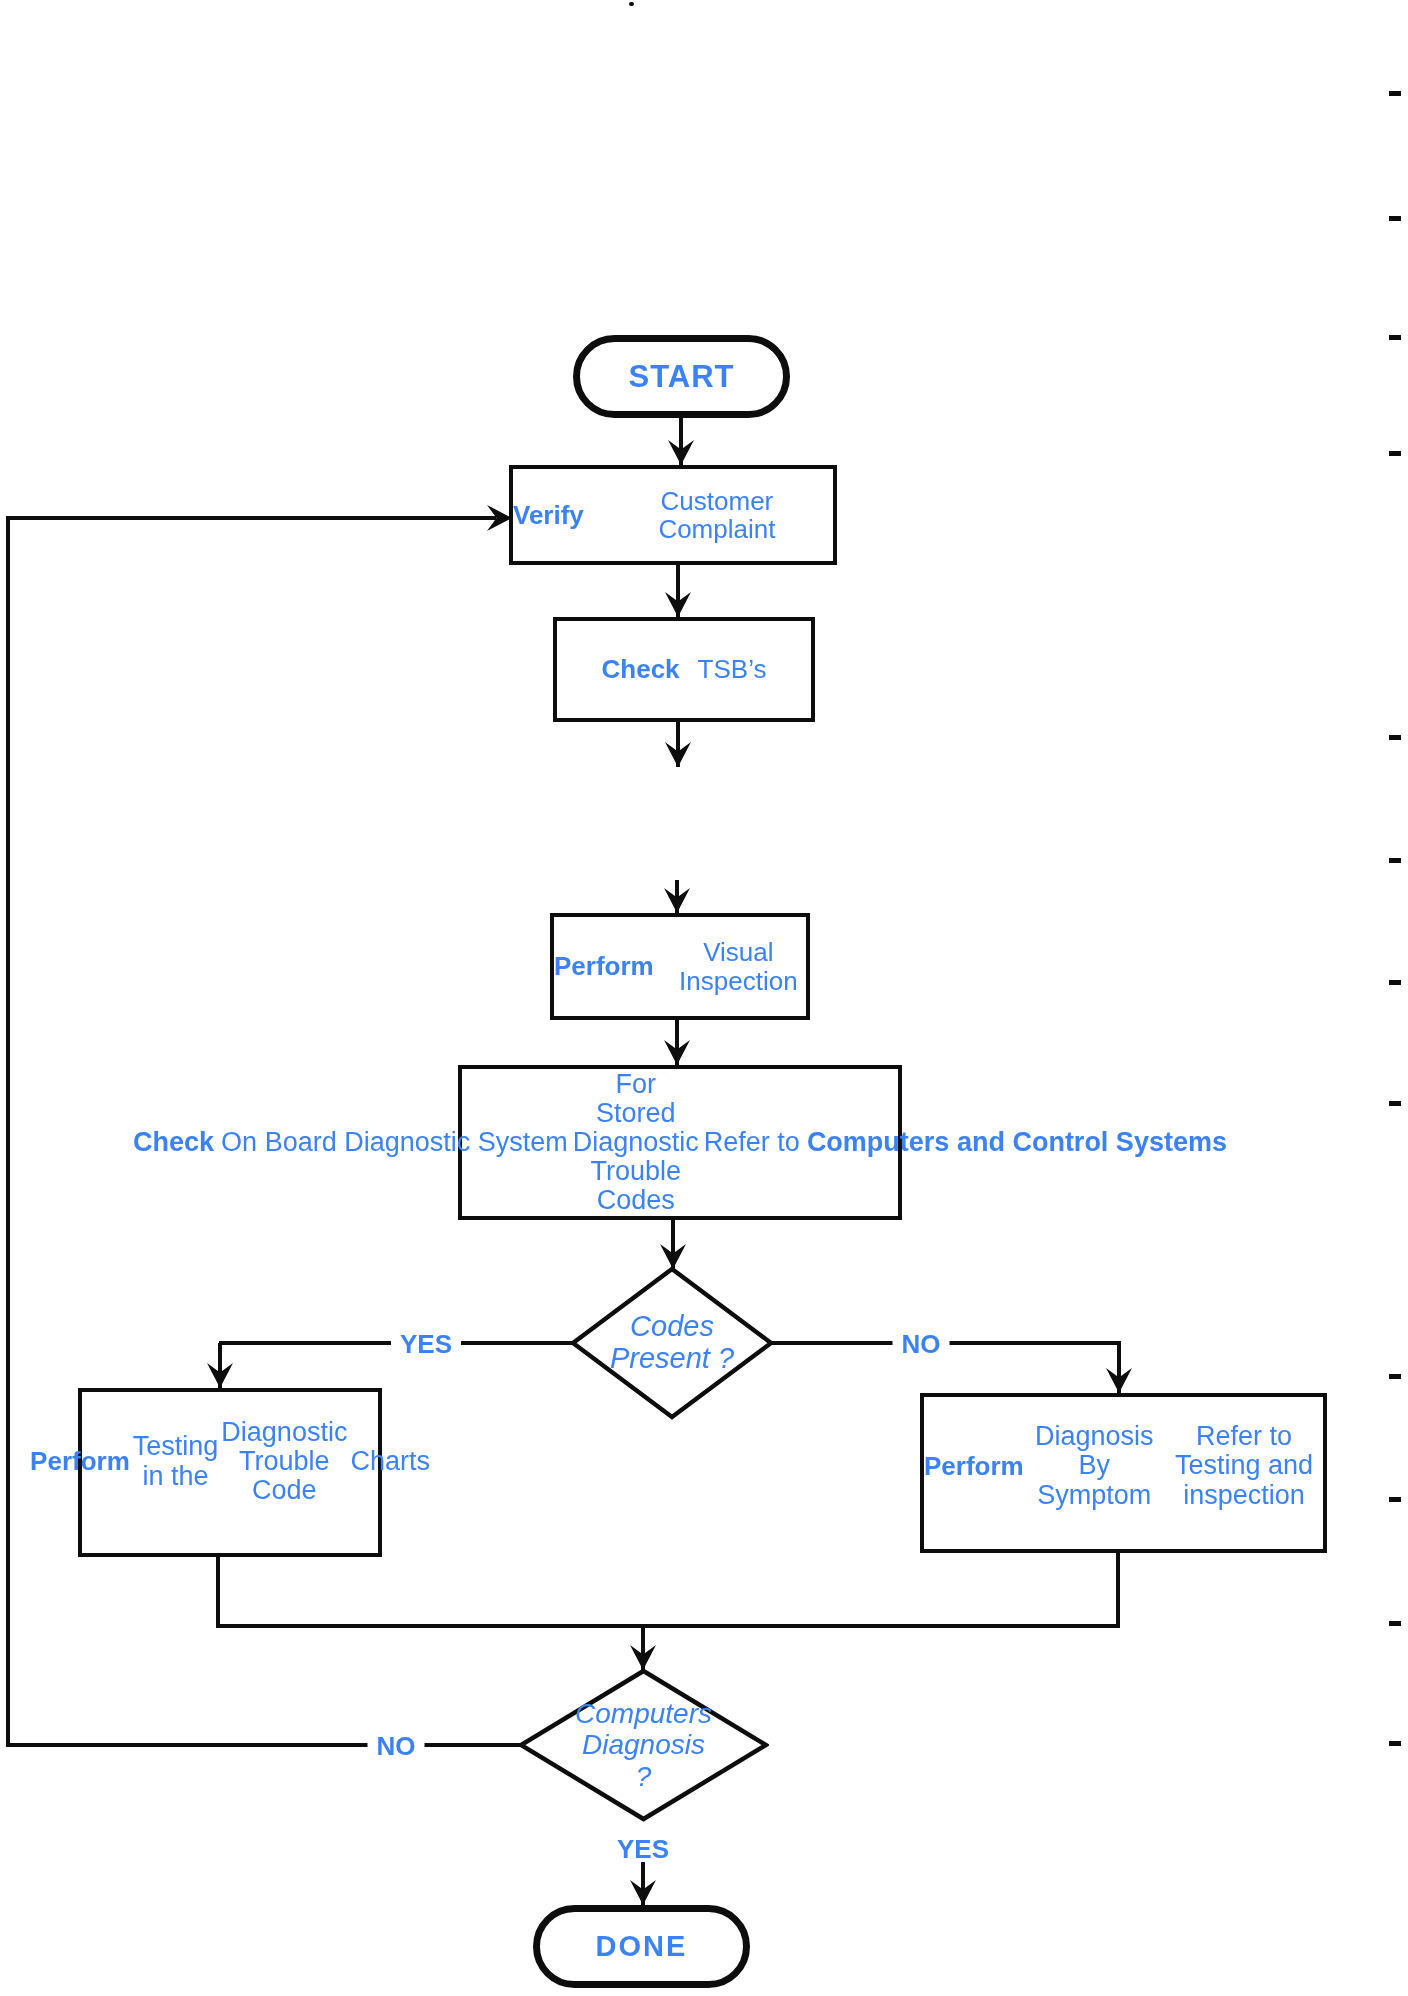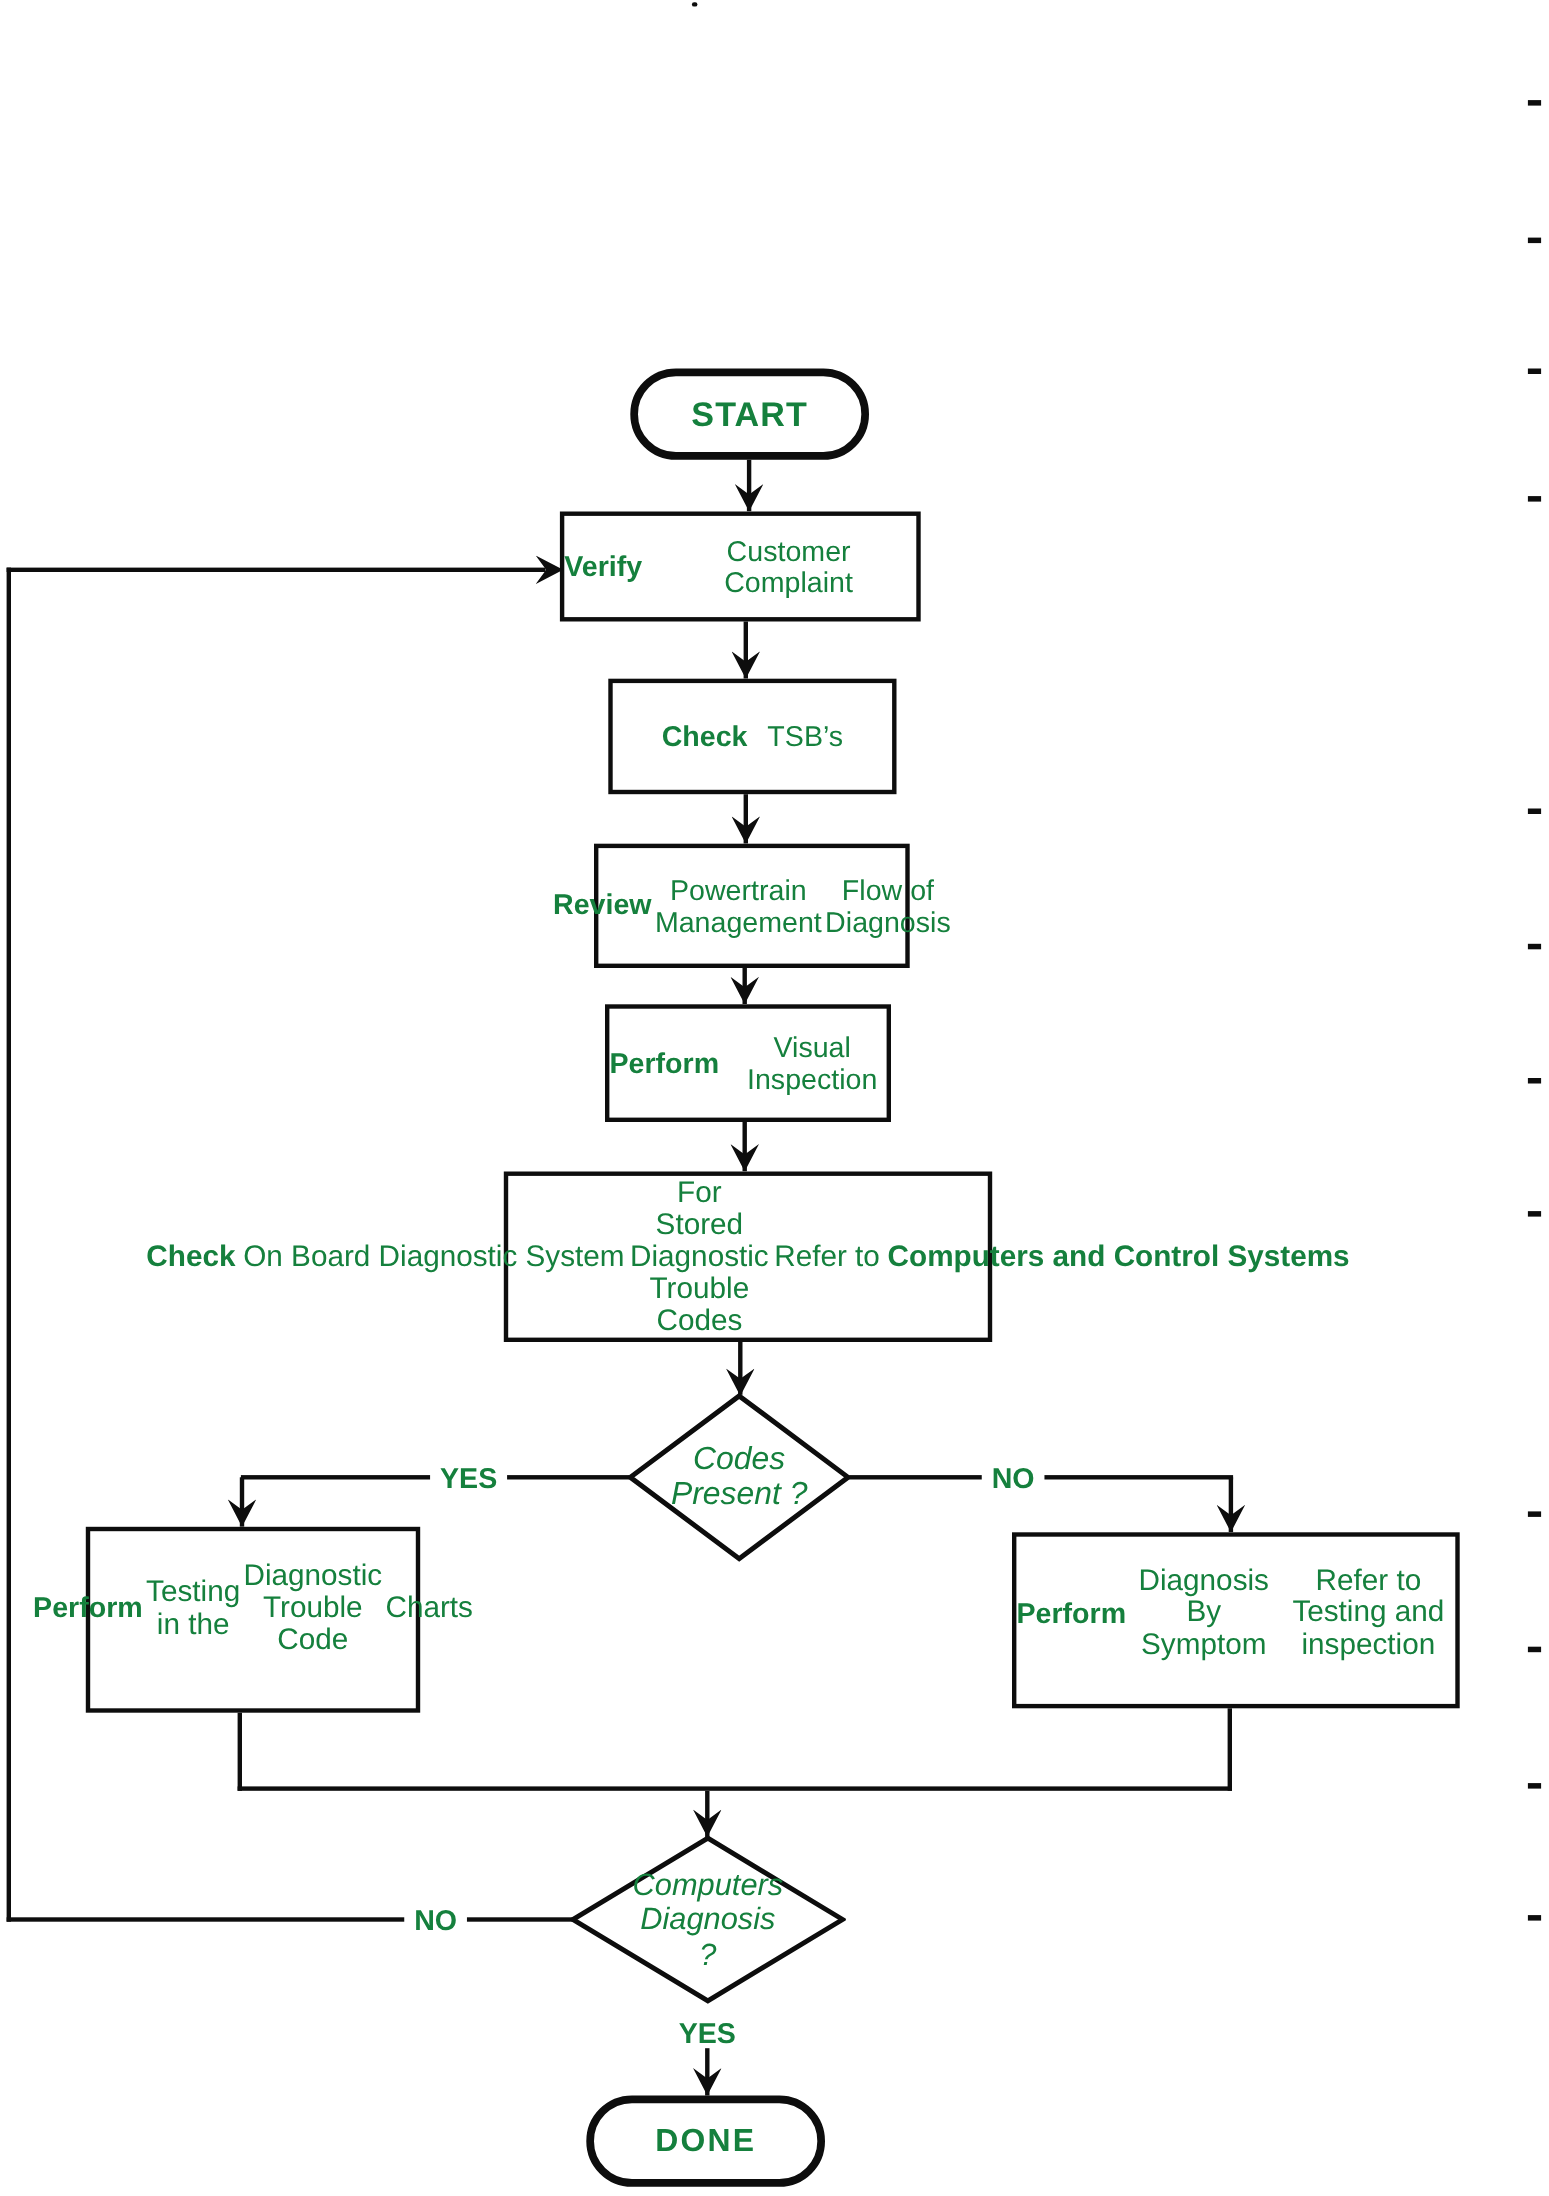--- a/index.html
+++ b/index.html
@@ -1,18 +1,18 @@
 <!DOCTYPE html>
 <html><head>
 <meta charset="utf-8">
 <style>
   html,body{margin:0;padding:0;background:#fff;}
   .page{
     position:relative;width:1408px;height:1996px;background:#ffffff;
-    font-family:"Liberation Sans","DejaVu Sans",sans-serif;color:#15803d;overflow:hidden;
+    font-family:"Liberation Sans","DejaVu Sans",sans-serif;color:#3b82f6;overflow:hidden;
   }
   
   .node-box{
     position:absolute;background:#fff;border:4px solid #0d0d0d;box-sizing:border-box;
     display:flex;align-items:center;justify-content:center;
     text-align:center;font-size:26px;line-height:1.08;
   }
   .node-box .bt{font-weight:bold;}
   .box-line{display:flex;justify-content:center;gap:7px;white-space:nowrap;}
   .terminator{
@@ -81,25 +81,20 @@
   <div class="ah-down" style="left:665px;top:592px;"></div>
 
   <div class="node-box" id="n-check">
     <span class="bt">Check</span>
     <span>TSB’s</span>
   </div>
 
   <div class="vline" style="left:676px;top:722px;height:45px;"></div>
   <div class="ah-down" style="left:665px;top:742px;"></div>
 
-  <div class="node-box" id="n-review">
-    <span class="bt">Review</span>
-    <span>Powertrain Management</span>
-    <span>Flow of Diagnosis</span>
-  </div>
 
   <div class="vline" style="left:675px;top:880px;height:33px;"></div>
   <div class="ah-down" style="left:664px;top:888px;"></div>
 
   <div class="node-box" id="n-visual">
     <span class="bt">Perform</span>
     <span>Visual Inspection</span>
   </div>
 
   <div class="vline" style="left:675px;top:1020px;height:45px;"></div>

